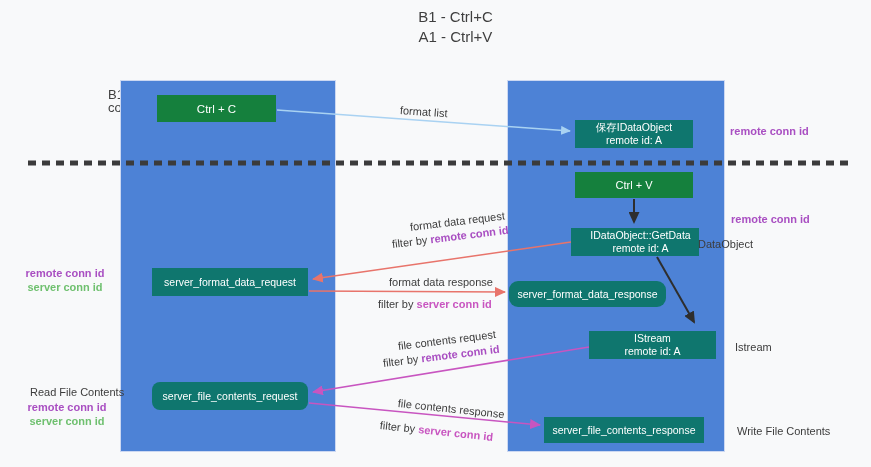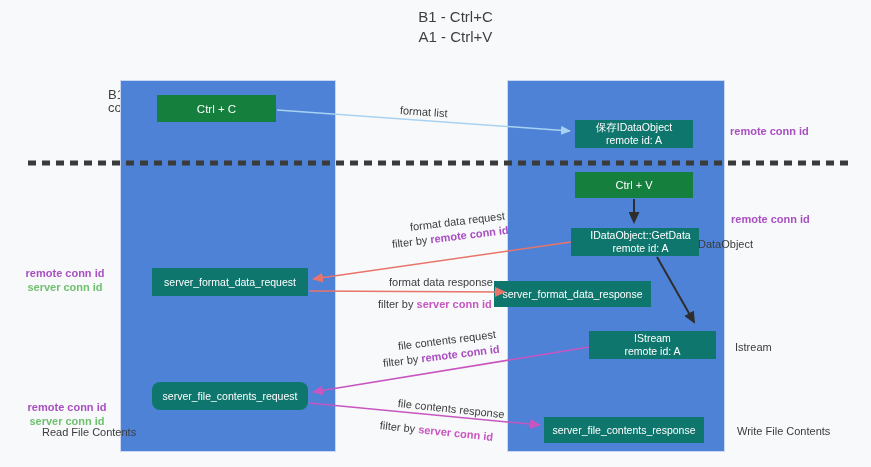--- a/index.html
+++ b/index.html
@@ -19,21 +19,21 @@
   .box{position:absolute;display:flex;flex-direction:column;align-items:center;justify-content:center;
     color:#fff;text-align:center;box-sizing:border-box;white-space:nowrap;}
   .orange{background:#0f766e;}
   .green{background:#15803d;}
   .fs105{font-size:10.5px;line-height:13px;}
   .b-ctrl-c{left:157px;top:95px;width:119px;height:27px;font-size:11.5px;}
   .b-saved{left:575px;top:120px;width:118px;height:28px;}
   .b-ctrl-v{left:575px;top:172px;width:118px;height:26px;font-size:11px;}
   .b-getdata{left:571px;top:228px;width:128px;height:28px;padding-left:11px;}
   .b-freq{left:152px;top:268px;width:156px;height:28px;}
-  .b-fres{left:494px;top:281px;width:157px;height:26px;}
+  .b-fres{left:509px;top:281px;width:157px;height:26px;border-radius:9px;}
   .b-istream{left:589px;top:331px;width:127px;height:28px;}
   .b-fileq{left:152px;top:382px;width:156px;height:28px;border-radius:8px;}
   .b-filer{left:544px;top:417px;width:160px;height:26px;}
   .lbl{position:absolute;font-size:11px;line-height:14px;white-space:nowrap;}
   .purple{color:#a94fc2;font-weight:bold;}
   .greenlbl{color:#6fc06f;font-weight:bold;}
   .magenta{color:#c855c0;font-weight:bold;}
   .dark{color:#3c3c3c;}
   .rot-neg{transform:rotate(-7deg);transform-origin:left center;}
   .rot-neg2{transform:rotate(-7deg);transform-origin:left center;}
@@ -103,21 +103,21 @@
 <div class="lbl purple" style="left:730px;top:124px;">remote conn id</div>
 <div class="lbl purple" style="left:731px;top:212px;">remote conn id</div>
 <div class="lbl dark" style="left:698px;top:237px;">DataObject</div>
 <div class="lbl dark" style="left:735px;top:340px;">Istream</div>
 <div class="lbl dark" style="left:737px;top:424px;">Write File Contents</div>
 
 <div class="lbl center-group" style="left:24px;top:266px;width:82px;">
   <div class="purple">remote conn id</div>
   <div class="greenlbl">server conn id</div>
 </div>
-<div class="lbl dark" style="left:42px;top:385px;margin-top:40px;">Read File Contents</div>
+<div class="lbl dark" style="left:30px;top:385px;">Read File Contents</div>
 <div class="lbl center-group" style="left:26px;top:400px;width:82px;">
   <div class="purple">remote conn id</div>
   <div class="greenlbl">server conn id</div>
 </div>
 
 <div class="lbl dark rot-slight" style="left:400px;top:103px;">format list</div>
 
 <div class="lbl dark rot-neg" style="left:410px;top:220px;">format data request</div>
 <div class="lbl rot-neg2" style="left:392px;top:237px;">
   <span class="dark">filter by </span><span class="purple">remote conn id</span>

